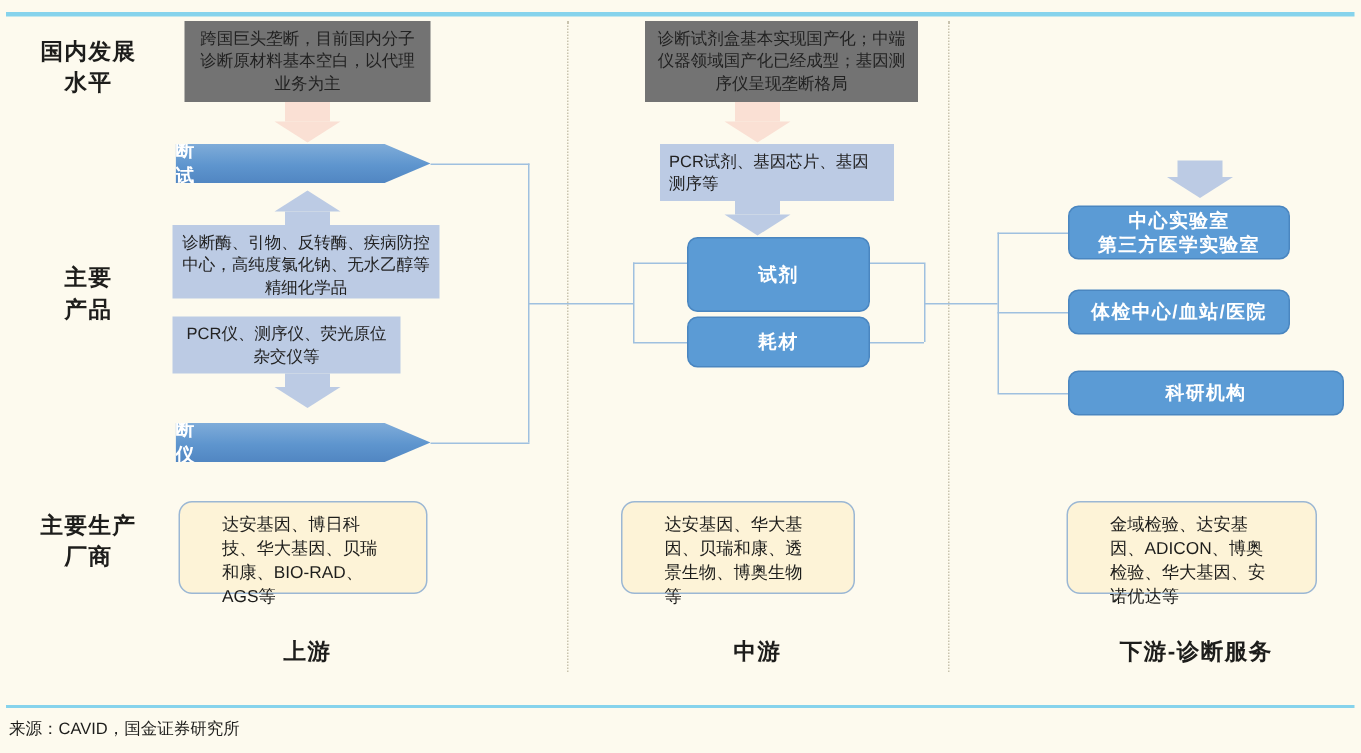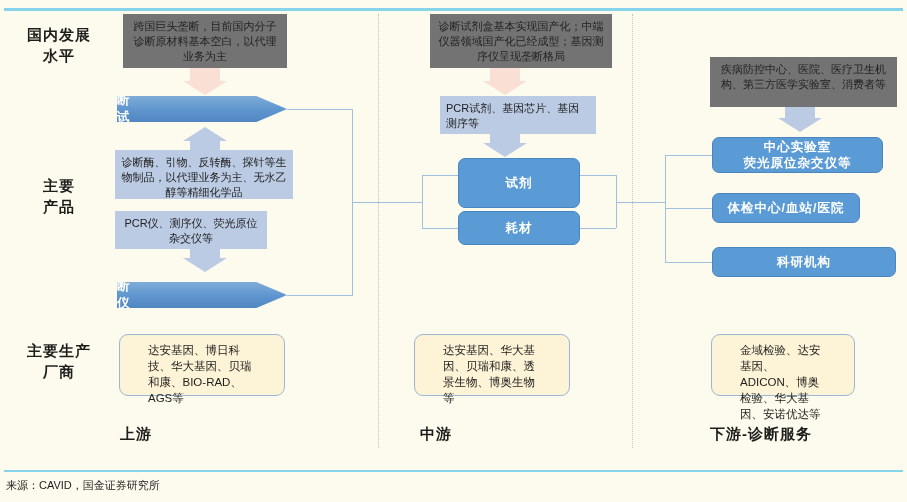--- a/index.html
+++ b/index.html
@@ -48,20 +48,21 @@
     text-align: center;
     color: #1d1d1b;
     font-size: 15px;
     line-height: 21px;
     font-weight: 700;
     letter-spacing: 1px;
   }
   
   .col-label {
     position: absolute;
+    text-align: center;
     color: #1d1d1b;
     font-size: 15px;
     font-weight: 700;
     letter-spacing: 1px;
   }
   
   .note {
     position: absolute;
     background: #737373;
     color: #222;
@@ -187,21 +188,21 @@
   <div class="note" style="left:123px; top:14px; width:164px; height:54px;">跨国巨头垄断，目前国内分子诊断原材料基本空白，以代理业务为主</div>
 
   <div class="arrow-shaft" style="left:190px; top:68px; width:30px; height:13px; background:#FAE0D4;"></div>
   <div class="arrow-down" style="left:183px; top:81px; border-left:22px solid transparent; border-right:22px solid transparent; border-top:14px solid #FAE0D4;"></div>
 
   <div class="chev" style="left:117px; top:96px; width:170px; height:26px;">分子诊断试剂原料</div>
 
   <div class="arrow-down" style="left:183px; top:127px; border-left:22px solid transparent; border-right:22px solid transparent; border-bottom:14px solid #BCCBE4;"></div>
   <div class="arrow-shaft" style="left:190px; top:141px; width:30px; height:9px; background:#BCCBE4;"></div>
 
-  <div class="lbox" style="left:115px; top:150px; width:178px; height:49px;">诊断酶、引物、反转酶、探针等生物制品，以代理业务为主、无水乙醇等精细化学品</div>
+  <div class="lbox" style="left:115px; top:150px; width:178px; height:49px;">诊断酶、引物、反转酶、疾病防控中心，高纯度氯化钠、无水乙醇等精细化学品</div>
 
   <div class="lbox" style="left:115px; top:211px; width:152px; height:38px;">PCR仪、测序仪、荧光原位杂交仪等</div>
 
   <div class="arrow-shaft" style="left:190px; top:249px; width:30px; height:9px; background:#BCCBE4;"></div>
   <div class="arrow-down" style="left:183px; top:258px; border-left:22px solid transparent; border-right:22px solid transparent; border-top:14px solid #BCCBE4;"></div>
 
   <div class="chev" style="left:117px; top:282px; width:170px; height:26px;">诊断仪器</div>
 
   <div class="vbox" style="left:119px; top:334px; width:166px; height:62px;">达安基因、博日科技、华大基因、贝瑞和康、BIO-RAD、AGS等</div>
 
@@ -230,41 +231,40 @@
   <div class="ln-h" style="left:422px; top:175px; width:36px;"></div>
   <div class="ln-h" style="left:422px; top:228px; width:36px;"></div>
 
   <div class="vbox" style="left:414px; top:334px; width:156px; height:62px;">达安基因、华大基因、贝瑞和康、透景生物、博奥生物等</div>
 
   <div class="ln-h" style="left:580px; top:175px; width:36px;"></div>
   <div class="ln-h" style="left:580px; top:228px; width:36px;"></div>
   <div class="ln-v" style="left:616px; top:175px; height:53px;"></div>
   <div class="ln-h" style="left:616px; top:202px; width:49px;"></div>
 
-  <div class="note" style="left:710px; top:57px; width:187px; height:50px;">疾病防控中心、医院、医疗卫生机构、第三方医学实验室、消费者等</div>
   <div class="arrow-shaft" style="left:785px; top:107px; width:30px; height:11px; background:#BCCBE4;"></div>
   <div class="arrow-down" style="left:778px; top:118px; border-left:22px solid transparent; border-right:22px solid transparent; border-top:14px solid #BCCBE4;"></div>
 
-  <div class="rbox" style="left:712px; top:137px; width:171px; height:36px;">
+  <div class="rbox" style="left:712px; top:137px; width:148px; height:36px;">
     <span>中心实验室</span>
-    <span>荧光原位杂交仪等</span>
+    <span>第三方医学实验室</span>
   </div>
   <div class="rbox" style="left:712px; top:193px; width:148px; height:30px;">
     <span>体检中心/血站/医院</span>
   </div>
   <div class="rbox" style="left:712px; top:247px; width:184px; height:30px;">
     <span>科研机构</span>
   </div>
 
   <div class="ln-v" style="left:665px; top:155px; height:107px;"></div>
   <div class="ln-h" style="left:665px; top:155px; width:47px;"></div>
   <div class="ln-h" style="left:665px; top:208px; width:47px;"></div>
   <div class="ln-h" style="left:665px; top:262px; width:47px;"></div>
 
-  <div class="vbox" style="left:711px; top:334px; width:144px; height:62px;">金域检验、达安基因、ADICON、博奥检验、华大基因、安诺优达等</div>
+  <div class="vbox" style="left:711px; top:334px; width:167px; height:62px;">金域检验、达安基因、ADICON、博奥检验、华大基因、安诺优达等</div>
 
   <div class="col-label" style="left:120px; top:425px; width:170px;">上游</div>
   <div class="col-label" style="left:420px; top:425px; width:170px;">中游</div>
   <div class="col-label" style="left:710px; top:425px; width:175px;">下游-诊断服务</div>
 
   <div class="source">来源：CAVID，国金证券研究所</div>
 
 </div>
 
 </body></html>

